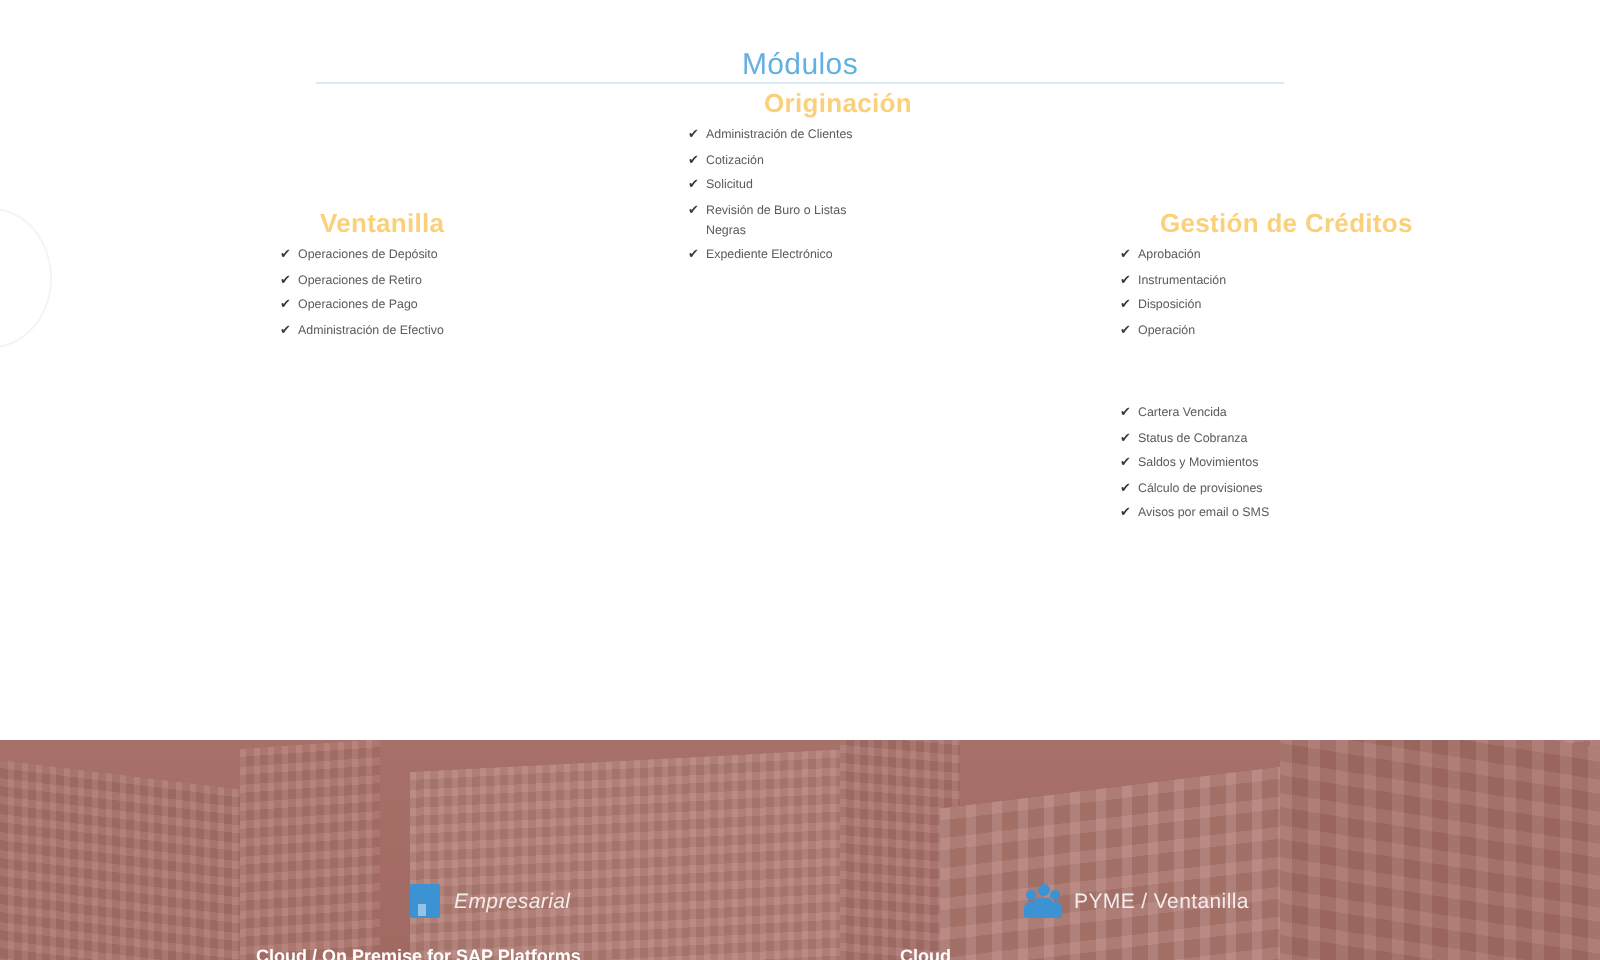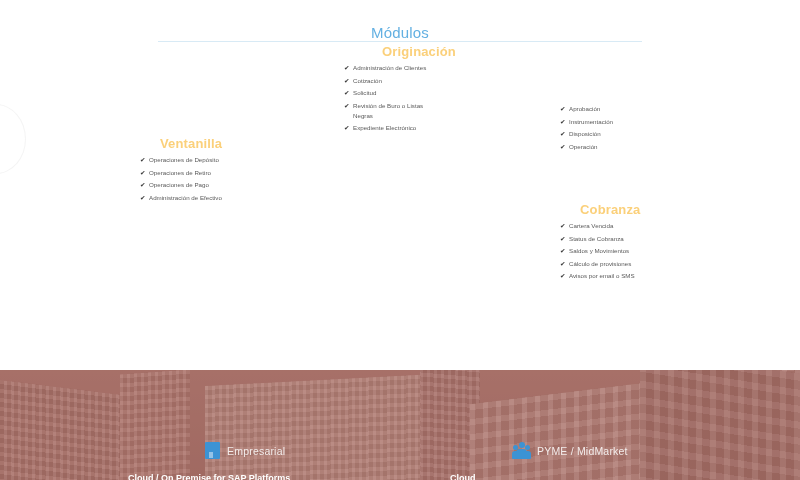--- a/index.html
+++ b/index.html
@@ -65,21 +65,21 @@
     position: absolute;
   }
   .group-title {
     font-size: 13px;
     font-weight: 700;
     color: #fbd07a;
     letter-spacing: 0.15px;
     margin-bottom: 4px;
   }
   .group.center .group-title { text-align: center; }
-  .group.left .group-title { padding-left: 20px; margin-top: 32px; }
+  .group.left .group-title { padding-left: 20px; }
   .group.right .group-title { padding-left: 20px; }
 
   .item-list { list-style: none; }
 
   .item {
     display: flex;
     align-items: flex-start;
     font-size: 6.2px;
     line-height: 10px;
     color: #5a5a5a;
@@ -153,21 +153,21 @@
     position: absolute;
     inset: 0;
   }
 
   .hero-row {
     position: absolute;
     display: flex;
     align-items: center;
     gap: 7px;
   }
-  .row-left  { left: 205px; top: 442px; }
+  .row-left  { left: 205px; top: 442px; font-style: italic; }
   .row-right { left: 513px; top: 442px; }
 
   .hero-label {
     font-size: 10.5px;
     color: #f3eceb;
     letter-spacing: 0.2px;
     white-space: nowrap;
   }
 
   .icon-box {
@@ -264,20 +264,21 @@
           <span class="item-label">Operaciones de Pago</span>
         </li>
         <li class="item">
           <span class="check-icon">✔</span>
           <span class="item-label">Administración de Efectivo</span>
         </li>
       </ul>
     </div>
 
     <div class="group right g-gestion">
+      <div class="group-title">Gestión de Créditos</div>
       <ul class="item-list">
         <li class="item">
           <span class="check-icon">✔</span>
           <span class="item-label">Aprobación</span>
         </li>
         <li class="item">
           <span class="check-icon">✔</span>
           <span class="item-label">Instrumentación</span>
         </li>
         <li class="item">
@@ -286,21 +287,20 @@
         </li>
         <li class="item">
           <span class="check-icon">✔</span>
           <span class="item-label">Operación</span>
         </li>
       </ul>
     </div>
 
 
     <div class="group right g-cobranza">
-      <div class="group-title">Cobranza</div>
       <ul class="item-list">
         <li class="item">
           <span class="check-icon">✔</span>
           <span class="item-label">Cartera Vencida</span>
         </li>
         <li class="item">
           <span class="check-icon">✔</span>
           <span class="item-label">Status de Cobranza</span>
         </li>
         <li class="item">
@@ -342,20 +342,20 @@
 
     <div class="hero-row row-right">
       <span class="icon-people">
         <span class="h-l"></span>
           <span class="h-c"></span>
           <span class="h-r"></span>
         <span class="b-l"></span>
           <span class="b-c"></span>
           <span class="b-r"></span>
       </span>
-      <span class="hero-label">PYME / MidMarket</span>
+      <span class="hero-label">PYME / Ventanilla</span>
     </div>
 
     <div class="hero-sub sub-left">Cloud / On Premise for SAP Platforms</div>
     <div class="hero-sub sub-right">Cloud</div>
   </div>
 
 </div>
 
 </body></html>

